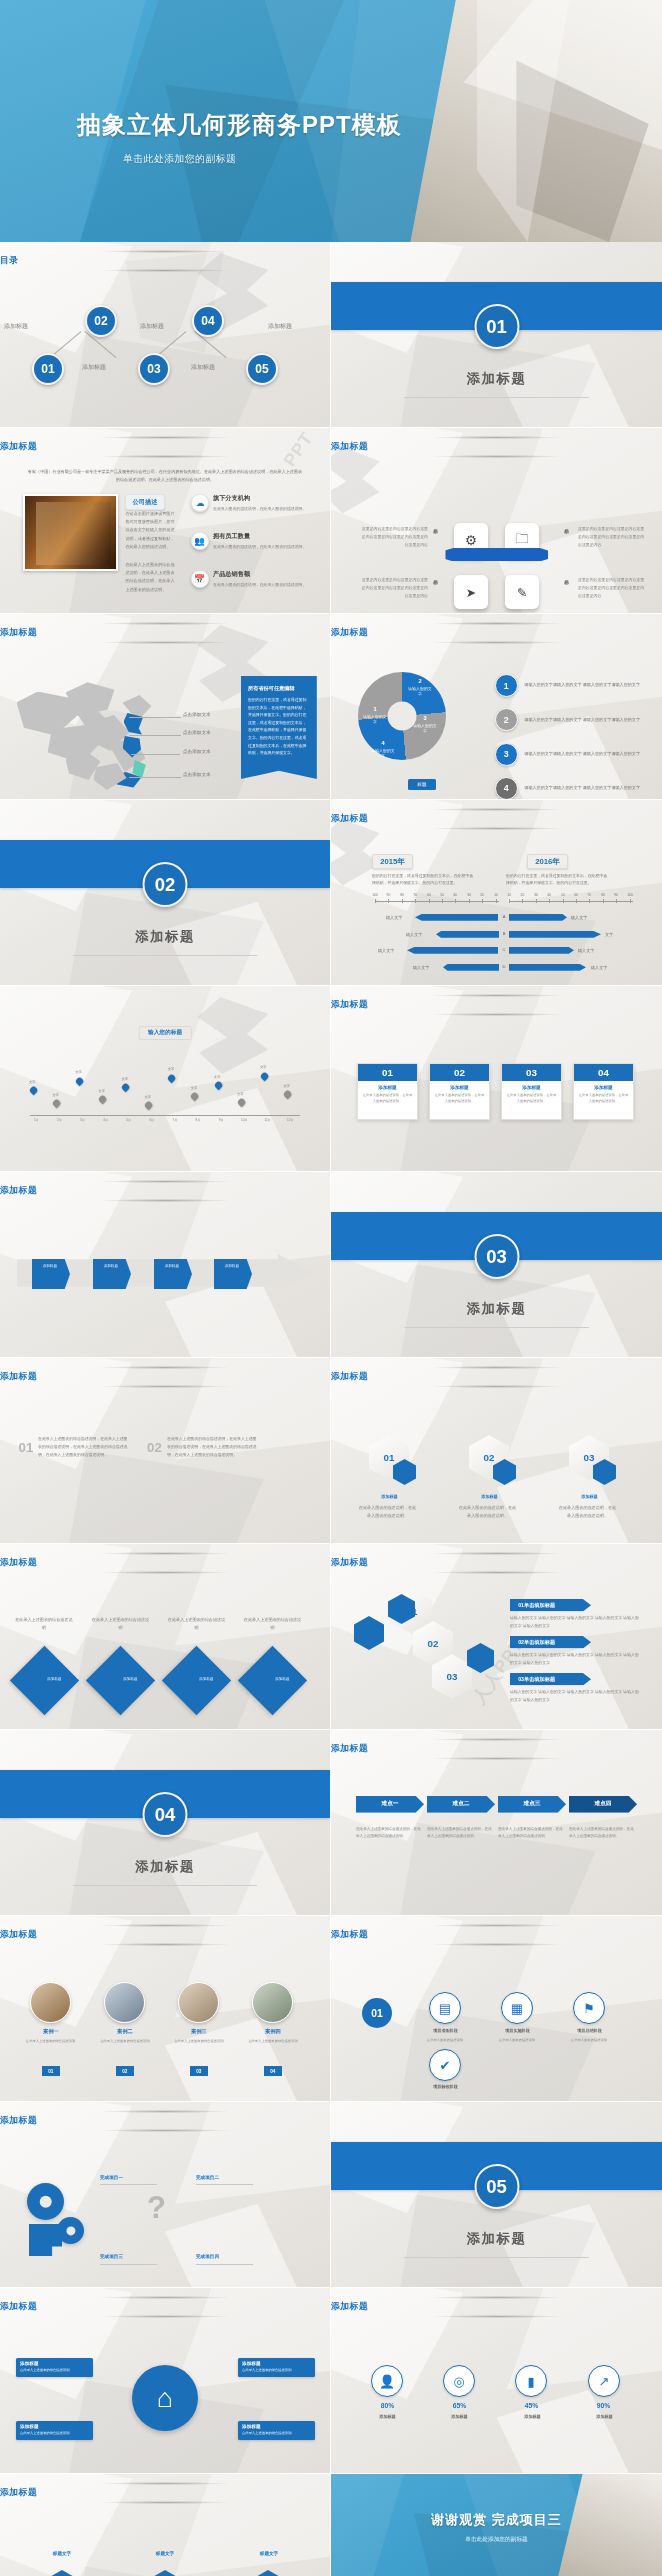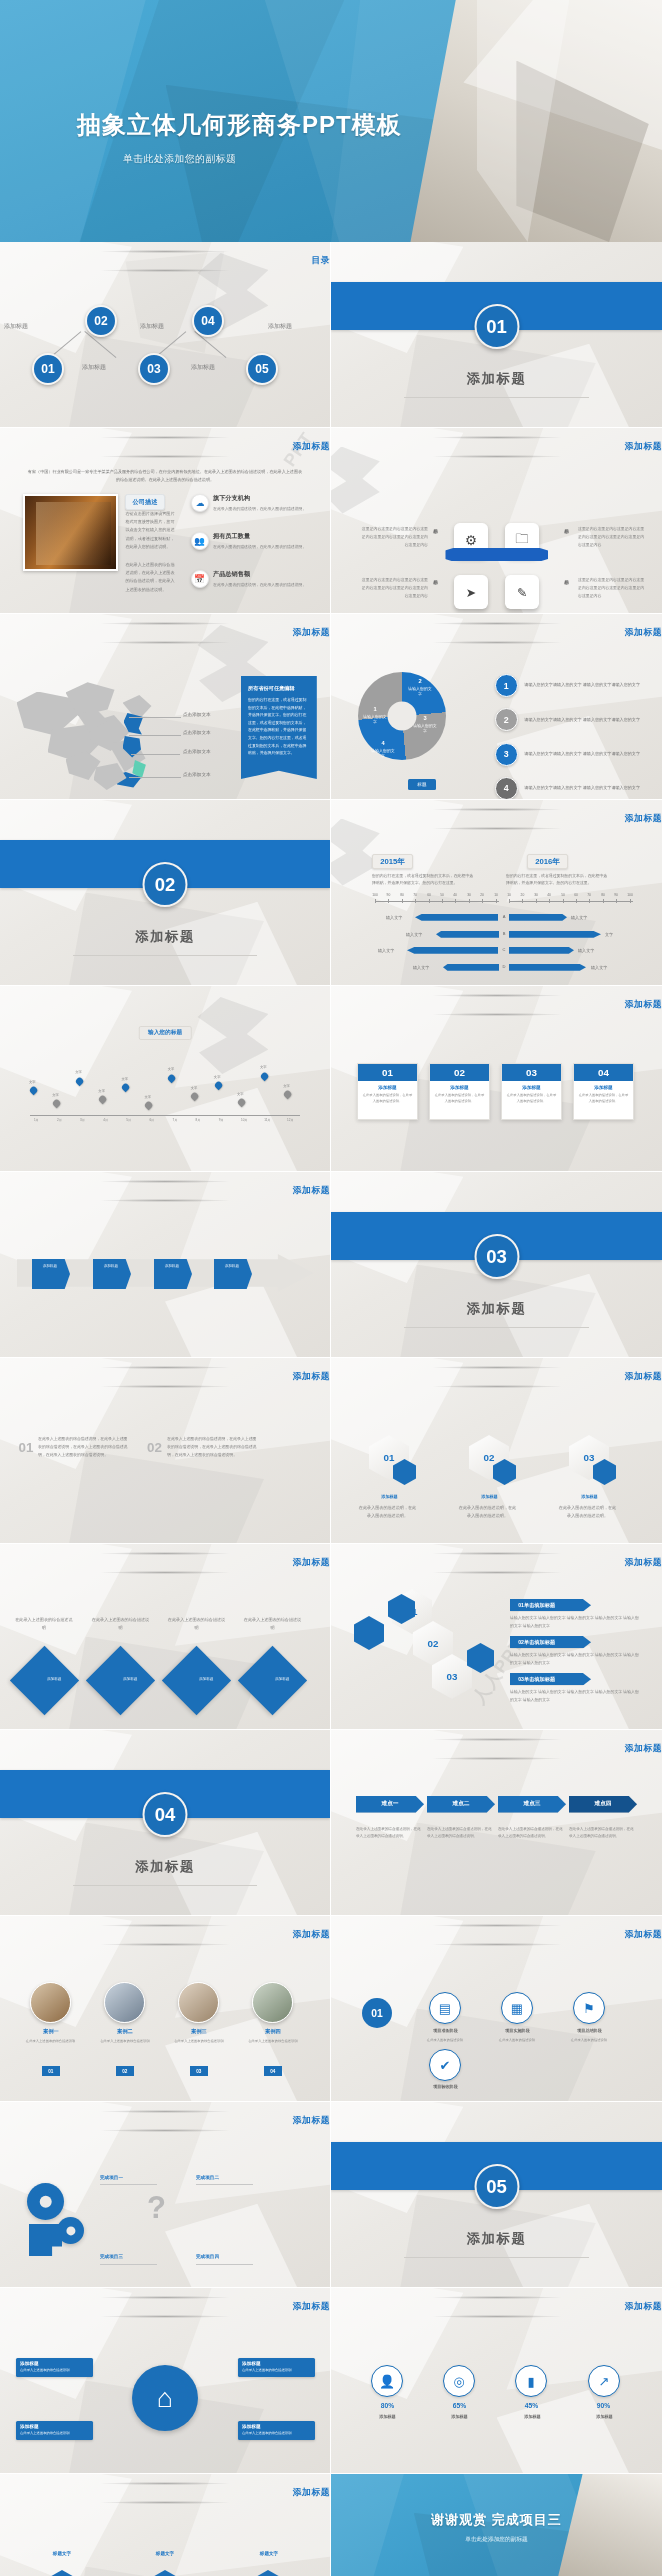--- a/index.html
+++ b/index.html
@@ -44,21 +44,21 @@
   
   .wm{position:absolute;left:58%;top:6%;width:77px;height:77px;opacity:.17;
     background:#8e8e8e;
     clip-path:polygon(38% 0,100% 22%,72% 48%,100% 68%,40% 100%,10% 72%,46% 52%,8% 26%)}
   .wm2{position:absolute;left:-4%;top:10%;width:62px;height:67px;opacity:.2;background:#9b9b9b;
     clip-path:polygon(38% 0,100% 22%,72% 48%,100% 68%,40% 100%,10% 72%,46% 52%,8% 26%)}
   .wmtext{position:absolute;right:4%;top:6%;font-size:17.5px;font-weight:bold;color:rgba(140,140,140,.2);
     transform:rotate(-55deg);letter-spacing:1px;pointer-events:none}
 
   
-  .s-title{position:absolute;left:0;right:0;top:13.4px;text-align:right;z-index:5}
+  .s-title{position:absolute;left:0;right:0;top:13.4px;text-align:left;z-index:5}
   .s-title .txt{display:inline-block;font-size:8.8px;font-weight:bold;color:#1b74c4;letter-spacing:0.5px}
   .s-title:before,.s-title:after{content:"";position:absolute;left:50%;transform:translateX(-50%);
     width:129px;height:3.6px;border-radius:50%;
     background:radial-gradient(ellipse at center,rgba(90,90,90,.42) 0%,rgba(90,90,90,0) 72%)}
   .s-title:before{top:-5.7px}
   .s-title:after{top:13.4px}
 
   
   .divider .band{position:absolute;left:0;right:0;top:40px;height:48px;background:#1b74c4;
     box-shadow:0 1px 2.6px rgba(0,0,0,.18)}

